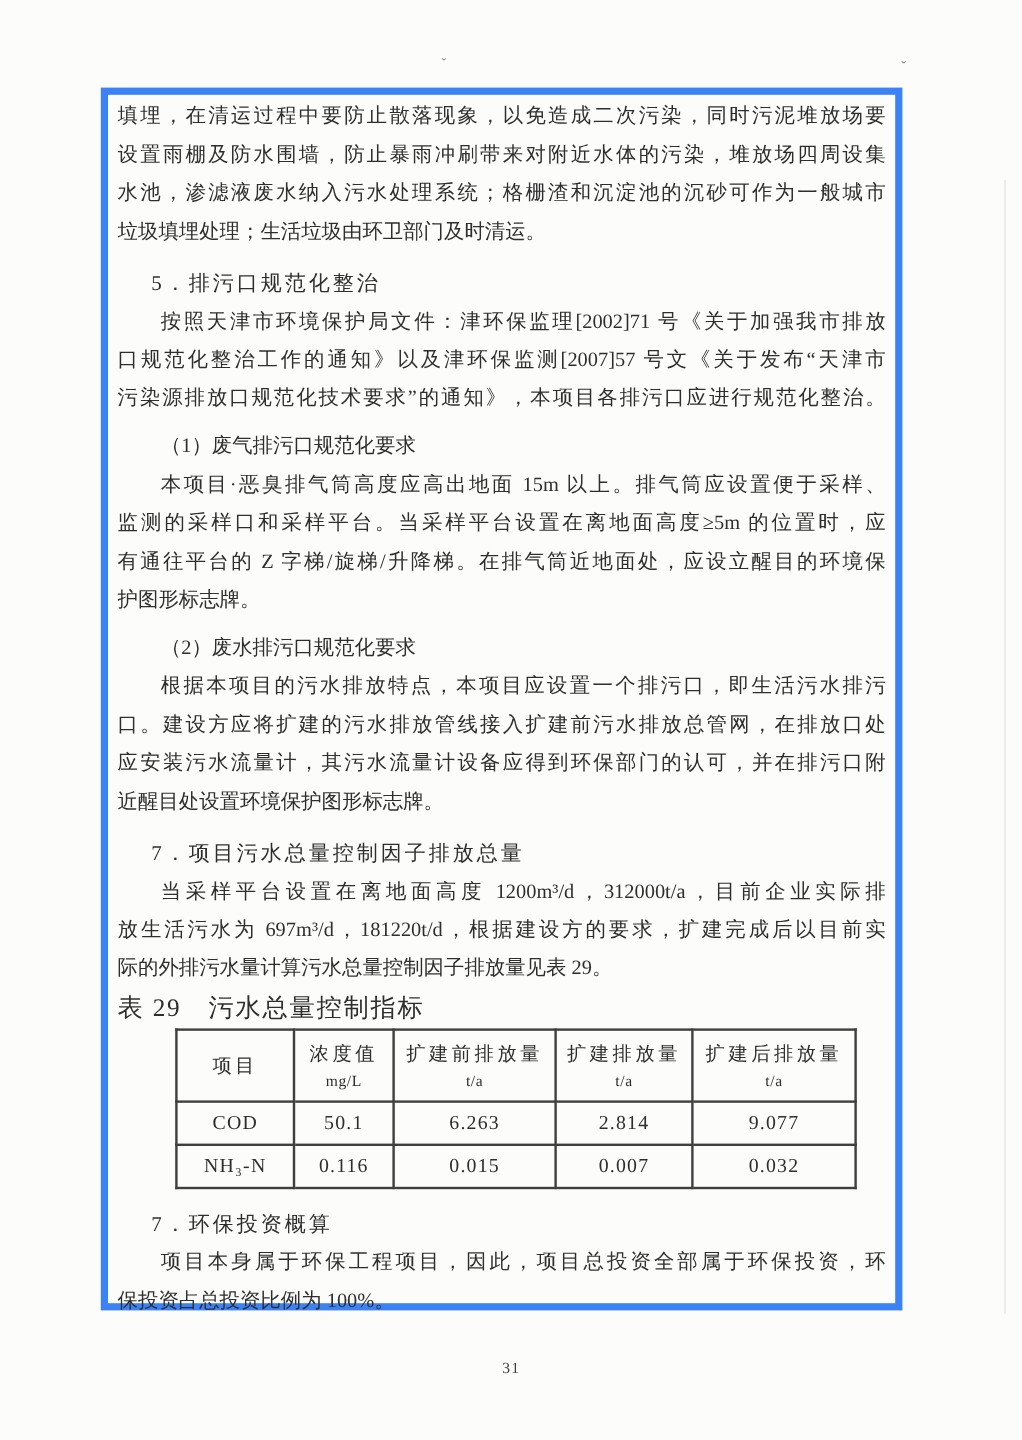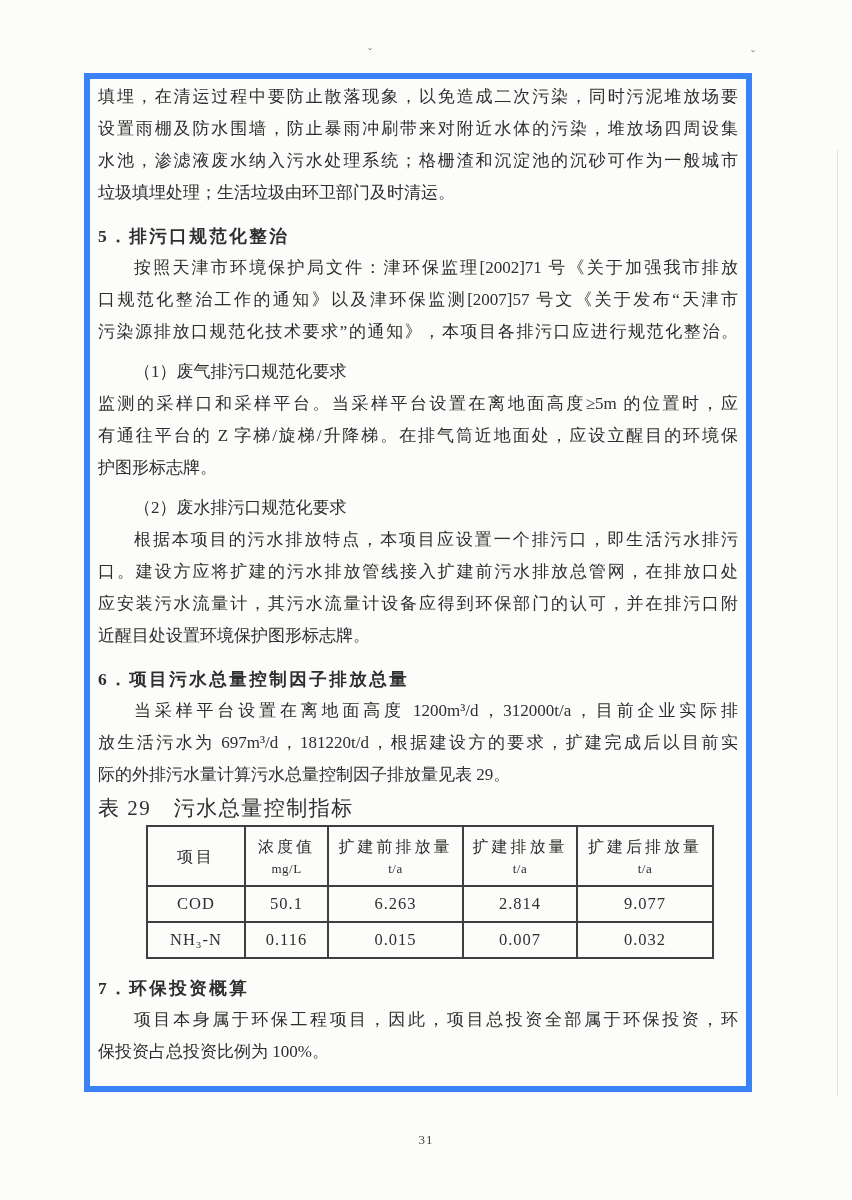--- a/index.html
+++ b/index.html
@@ -14,22 +14,22 @@
     border:6px solid #3b82f6; box-sizing:border-box;
     padding:2px 8px 0 8px;
   }
   .line {
     font-size:17px; line-height:32px; height:32px; overflow:hidden;
     text-align:justify; text-align-last:justify;
   }
   .line.end { text-align-last:left; }
   .line.indent { text-indent:36px; }
   .heading {
-    font-size:17.5px; font-weight:bold; line-height:32px; height:32px;
-    letter-spacing:2.5px; margin-top:11px; overflow:hidden;
+    font-size:17.5px; font-weight:normal; line-height:32px; height:32px;
+    letter-spacing:2.5px; margin-top:11px; overflow:hidden;margin-left:28px;
   }
   .sub { margin-top:8px; }
   .tcaption {
     font-size:21px; line-height:24px; margin-top:5px;
     letter-spacing:1.5px;
   }
   table.t29 {
     border-collapse:collapse; table-layout:fixed;
     width:566px; margin:5px 0 0 48px;
   }
@@ -74,35 +74,36 @@
 
     <div class="para">
       <div class="line fill indent">按照天津市环境保护局文件：津环保监理[2002]71 号《关于加强我市排放</div>
       <div class="line fill">口规范化整治工作的通知》以及津环保监测[2007]57 号文《关于发布“天津市</div>
       <div class="line fill">污染源排放口规范化技术要求”的通知》，本项目各排污口应进行规范化整治。</div>
     </div>
 
     <div class="line end indent sub">（1）废气排污口规范化要求</div>
 
     <div class="para">
+      <div class="line fill indent">本项目·恶臭排气筒高度应高出地面 15m 以上。排气筒应设置便于采样、</div>
       <div class="line fill">监测的采样口和采样平台。当采样平台设置在离地面高度≥5m 的位置时，应</div>
       <div class="line fill">有通往平台的 Z 字梯/旋梯/升降梯。在排气筒近地面处，应设立醒目的环境保</div>
       <div class="line end">护图形标志牌。</div>
     </div>
 
     <div class="line end indent sub">（2）废水排污口规范化要求</div>
 
     <div class="para">
       <div class="line fill indent">根据本项目的污水排放特点，本项目应设置一个排污口，即生活污水排污</div>
       <div class="line fill">口。建设方应将扩建的污水排放管线接入扩建前污水排放总管网，在排放口处</div>
       <div class="line fill">应安装污水流量计，其污水流量计设备应得到环保部门的认可，并在排污口附</div>
       <div class="line end">近醒目处设置环境保护图形标志牌。</div>
     </div>
 
-    <div class="heading">6．项目污水总量控制因子排放总量</div>
+    <div class="heading">7．项目污水总量控制因子排放总量</div>
 
     <div class="para">
       <div class="line fill indent">当采样平台设置在离地面高度 1200m³/d，312000t/a，目前企业实际排</div>
       <div class="line fill">放生活污水为 697m³/d，181220t/d，根据建设方的要求，扩建完成后以目前实</div>
       <div class="line end">际的外排污水量计算污水总量控制因子排放量见表 29。</div>
     </div>
 
     <div class="tcaption">表 29　污水总量控制指标</div>
 
     <table class="t29">

